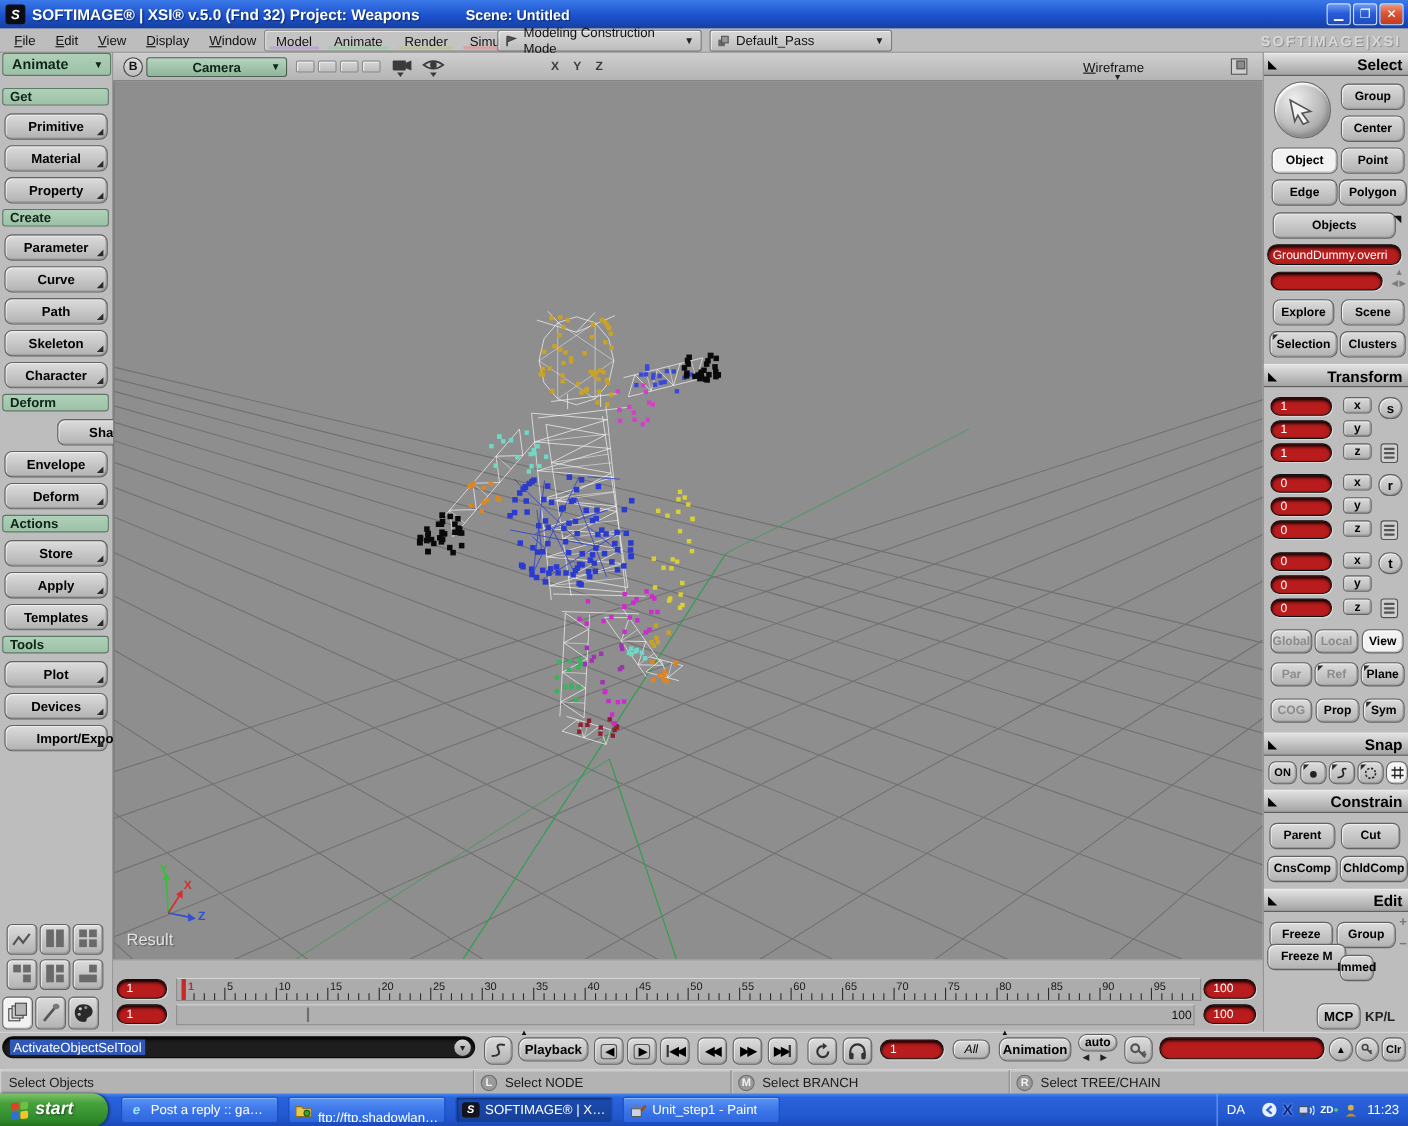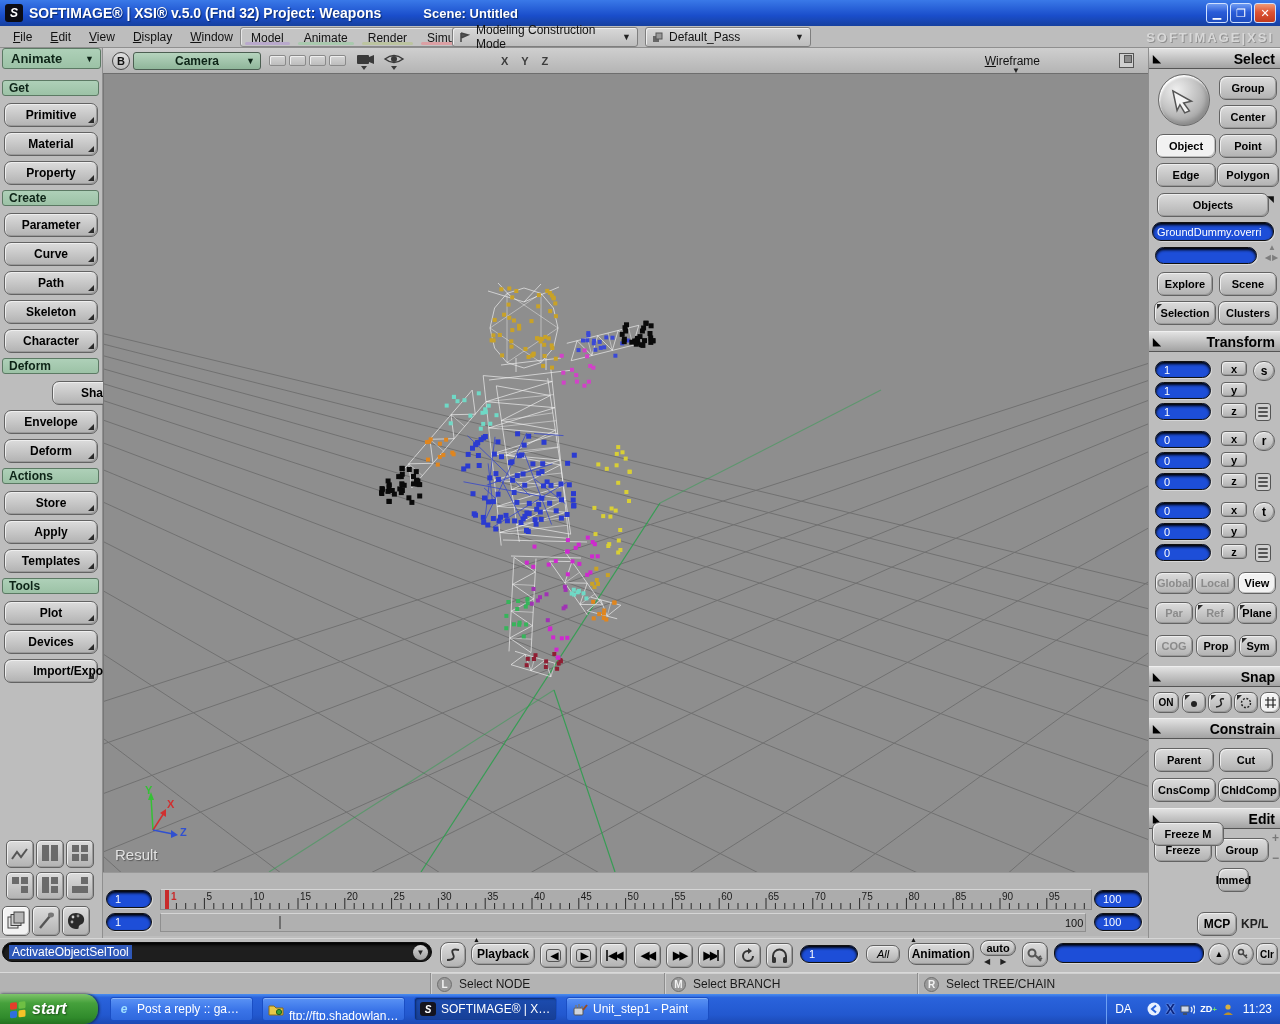--- a/index.html
+++ b/index.html
@@ -40,21 +40,21 @@
     color:#d8d8d8; text-shadow:1px 1px 0 #909090; }
 
   
   .btn3d { background:linear-gradient(180deg,#dcdcdc,#b2b2b2); border:1px solid #636363; border-radius:7px;
     box-shadow:inset 1px 1px 0 #eeeeee, inset -1px -1px 0 #9a9a9a; color:#000; font-weight:bold;
     display:flex; align-items:center; justify-content:center; position:absolute; cursor:default; }
   .btn3d.active { background:#f2f2f2; box-shadow:inset 1px 1px 0 #ffffff, inset -1px -1px 0 #c0c0c0; }
   .btn3d.dim { color:#8b8b8b; }
   .greenbar { background:linear-gradient(180deg,#aed0b8,var(--accent-green,#9cc2a6)); border:1px solid #5c7a64;
     border-radius:3px; color:#0d2417; font-weight:bold; position:absolute; display:flex; align-items:center; }
-  .dfield { background:#1d4ed8; border:1px solid #111; border-radius:9px; color:#fff; font-size:11px;
+  .dfield { background:#b91c1c; border:1px solid #111; border-radius:9px; color:#fff; font-size:11px;
     position:absolute; display:flex; align-items:center; padding-left:8px;
     box-shadow:inset 0 2px 3px #000, 1px 1px 0 #d8d8d8; }
   .cbr::after { content:""; position:absolute; right:3px; bottom:3px; width:0; height:0;
     border-style:solid; border-width:0 0 6px 6px; border-color:transparent transparent #2a2a2a transparent; }
   .ctl::before { content:""; position:absolute; left:2px; top:2px; width:0; height:0;
     border-style:solid; border-width:5px 5px 0 0; border-color:#2a2a2a transparent transparent transparent; }
   .hdrbar { position:absolute; left:0; width:132px; height:21px;
     background:linear-gradient(180deg,#e2e2e2,#a2a2a2); border-top:1px solid #efefef; border-bottom:1px solid #555;
     font-size:14px; font-weight:bold; color:#000; display:flex; align-items:center; }
   .hdrbar .tri { font-size:10px; margin-left:4px; color:#000; }
@@ -992,21 +992,21 @@
     <div class="btn3d rbtn" style="left:69px;top:730px;width:62px;">ChldComp</div>
 
     <div class="hdrbar" style="top:760px;">
       <span class="tri">◣</span>
       <span class="txt">Edit</span>
     </div>
     <div class="btn3d rbtn" style="left:5px;top:790px;width:58px;">Freeze</div>
     <div class="btn3d rbtn" style="left:66px;top:790px;width:54px;">Group</div>
     <span class="pm" style="left:123px;top:783px;">+</span>
     <span class="pm" style="left:123px;top:803px;">−</span>
-    <div class="btn3d rbtn" style="left:3px;top:774px;width:72px;">Freeze M</div>
+    <div class="btn3d rbtn" style="left:3px;top:810px;width:72px;">Freeze M</div>
     <div class="btn3d rbtn" style="left:69px;top:820px;width:31px;">Immed</div>
 
     <div class="btn3d" style="left:48px;top:864px;width:40px;height:24px;font-size:12px;">
       <span>MCP</span>
     </div>
     <div style="position:absolute;left:92px;top:869px;font-size:12px;font-weight:bold;color:#222;">KP/L</div>
   </div>
 
   <div class="timeline">
     <div class="dfield" style="left:3px;top:2px;width:46px;height:18px;">1</div>
@@ -1208,20 +1208,23 @@
     <div class="btn3d" style="left:1232px;top:4px;width:22px;height:22px;border-radius:50%;">
       <svg width="12" height="12">
           <circle cx="4" cy="4" r="2.5" fill="none" stroke="#444" stroke-width="1.5"></circle>
           <path d="M6 6 L10 10 M8 8 L10 7" stroke="#444" stroke-width="1.5" fill="none"></path>
         </svg>
     </div>
     <div class="btn3d" style="left:1256px;top:4px;width:22px;height:22px;border-radius:7px;font-size:10px;">Clr</div>
   </div>
 
   <div class="statusbar">
+    <div class="st-sec" style="left:0;width:430px;border-left:none;padding-left:8px;">
+      <span>Select Objects</span>
+    </div>
     <div class="st-sec" style="left:430px;width:234px;padding-left:6px;">
       <span class="mcircle">L</span>
       <span>Select NODE</span>
     </div>
     <div class="st-sec" style="left:664px;width:253px;padding-left:6px;">
       <span class="mcircle">M</span>
       <span>Select BRANCH</span>
     </div>
     <div class="st-sec" style="left:917px;width:363px;padding-left:6px;">
       <span class="mcircle">R</span>

